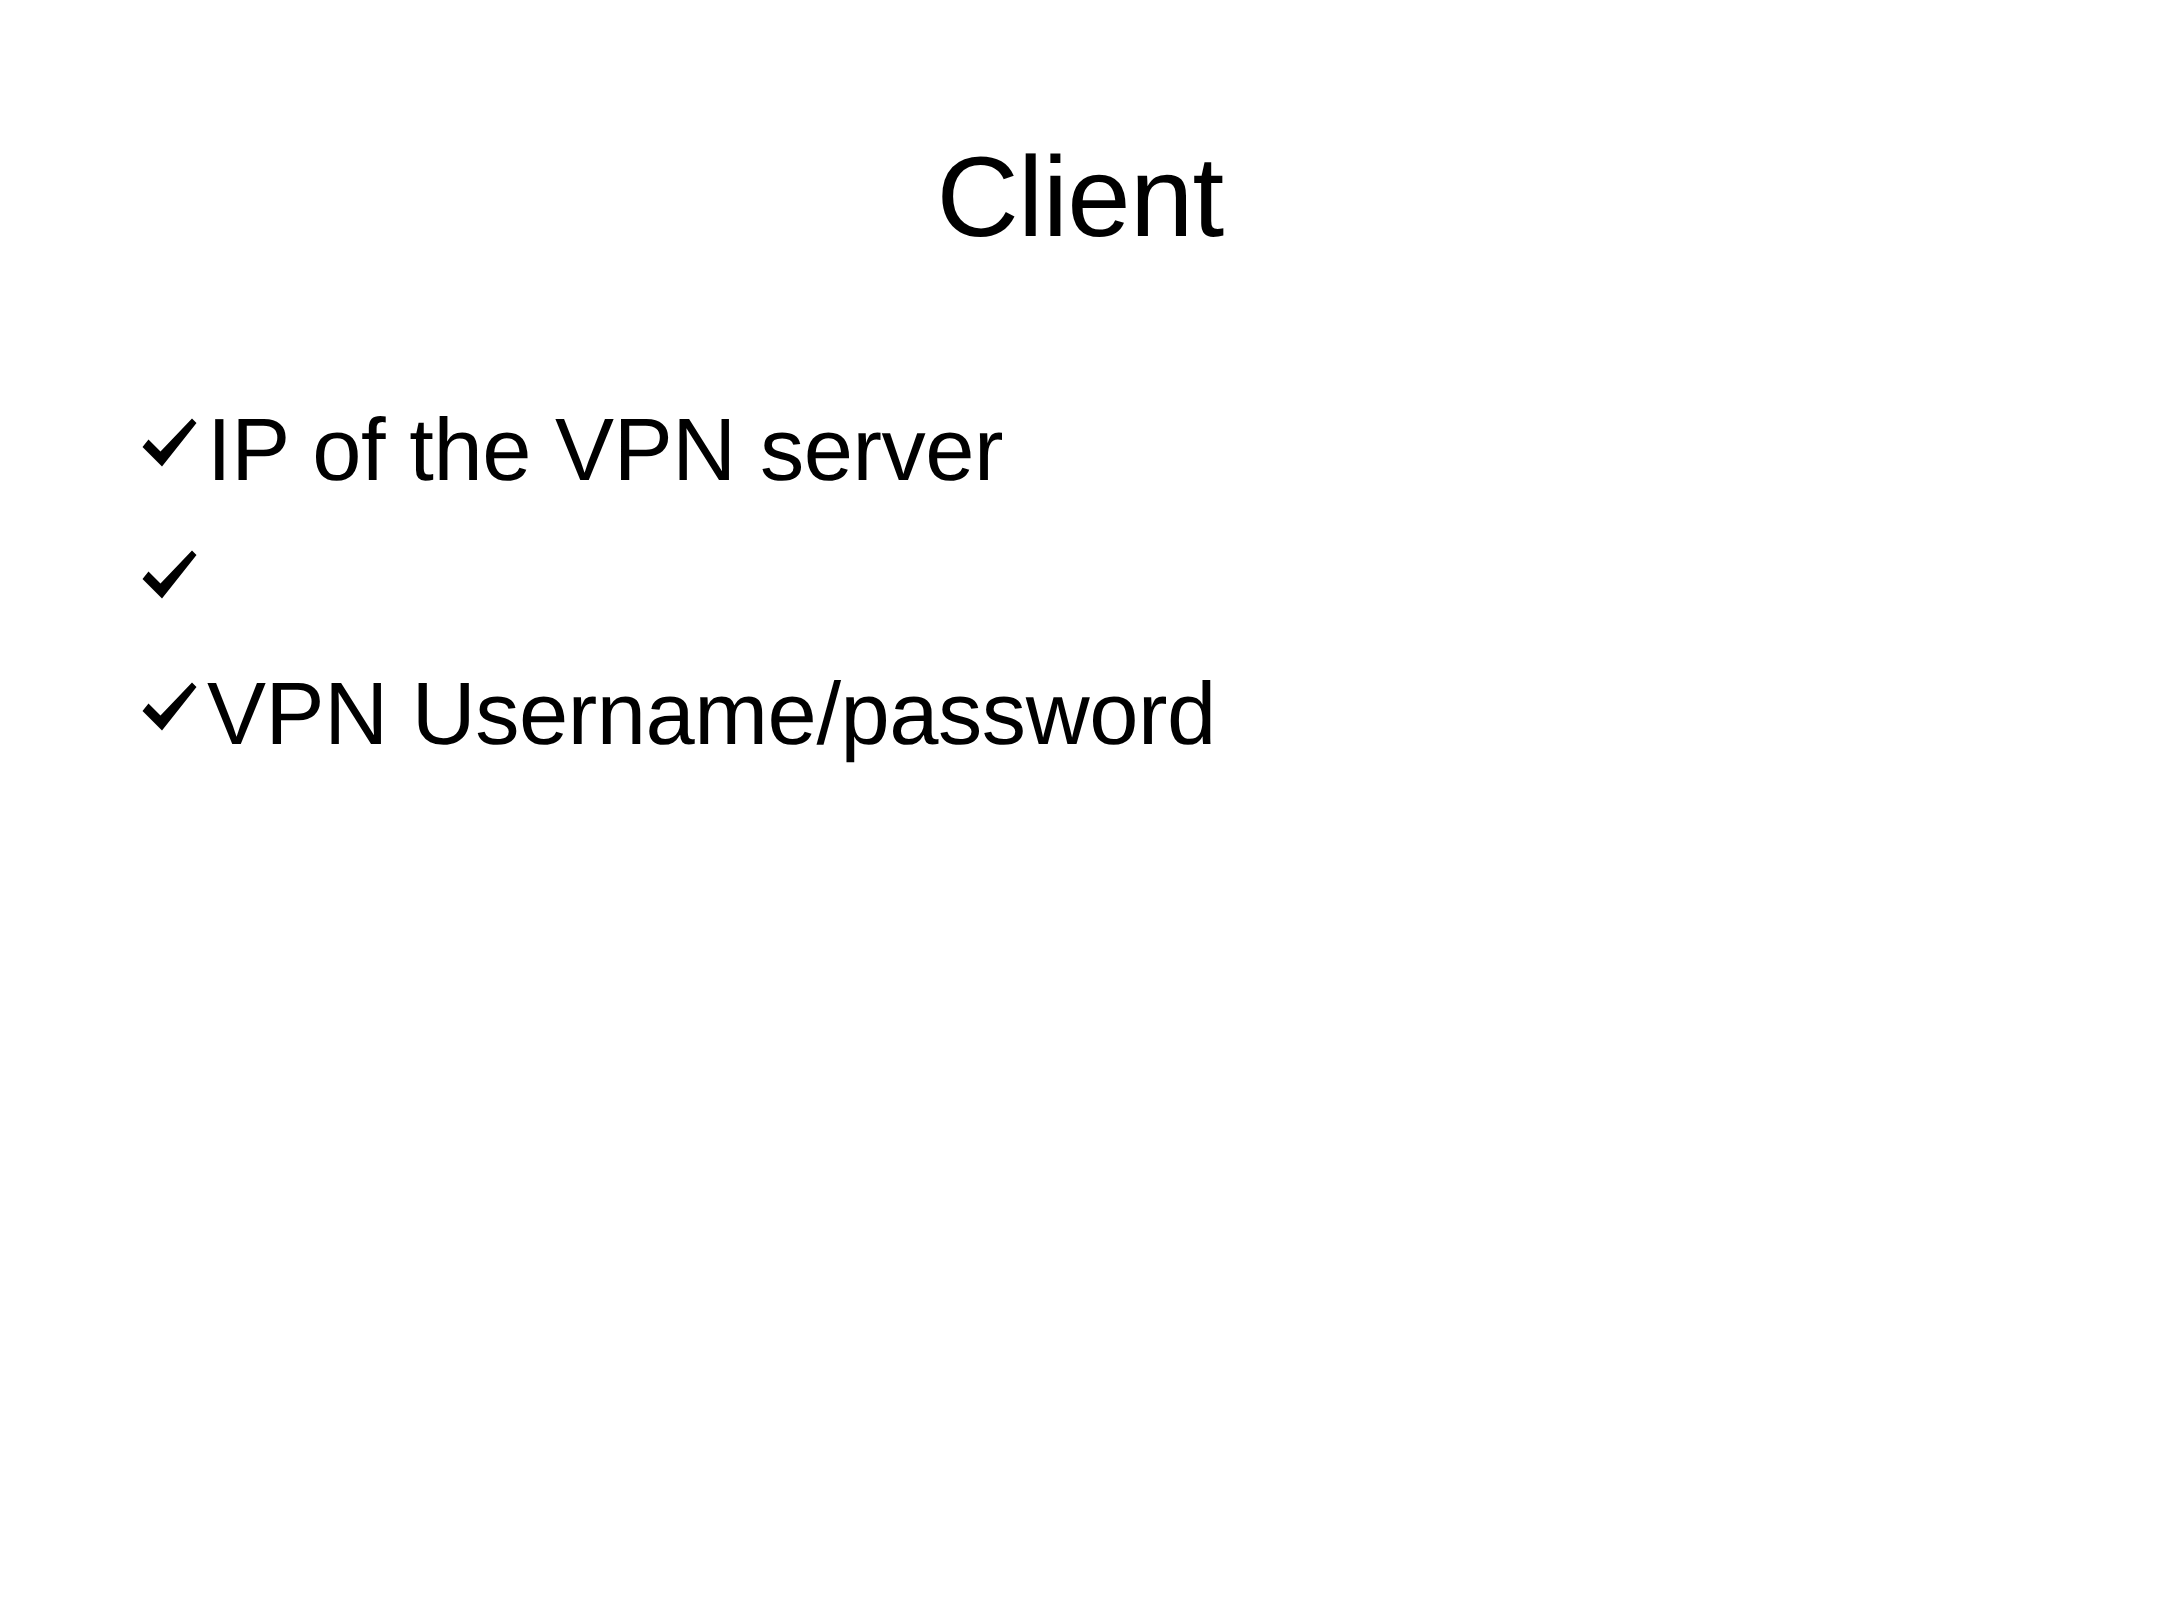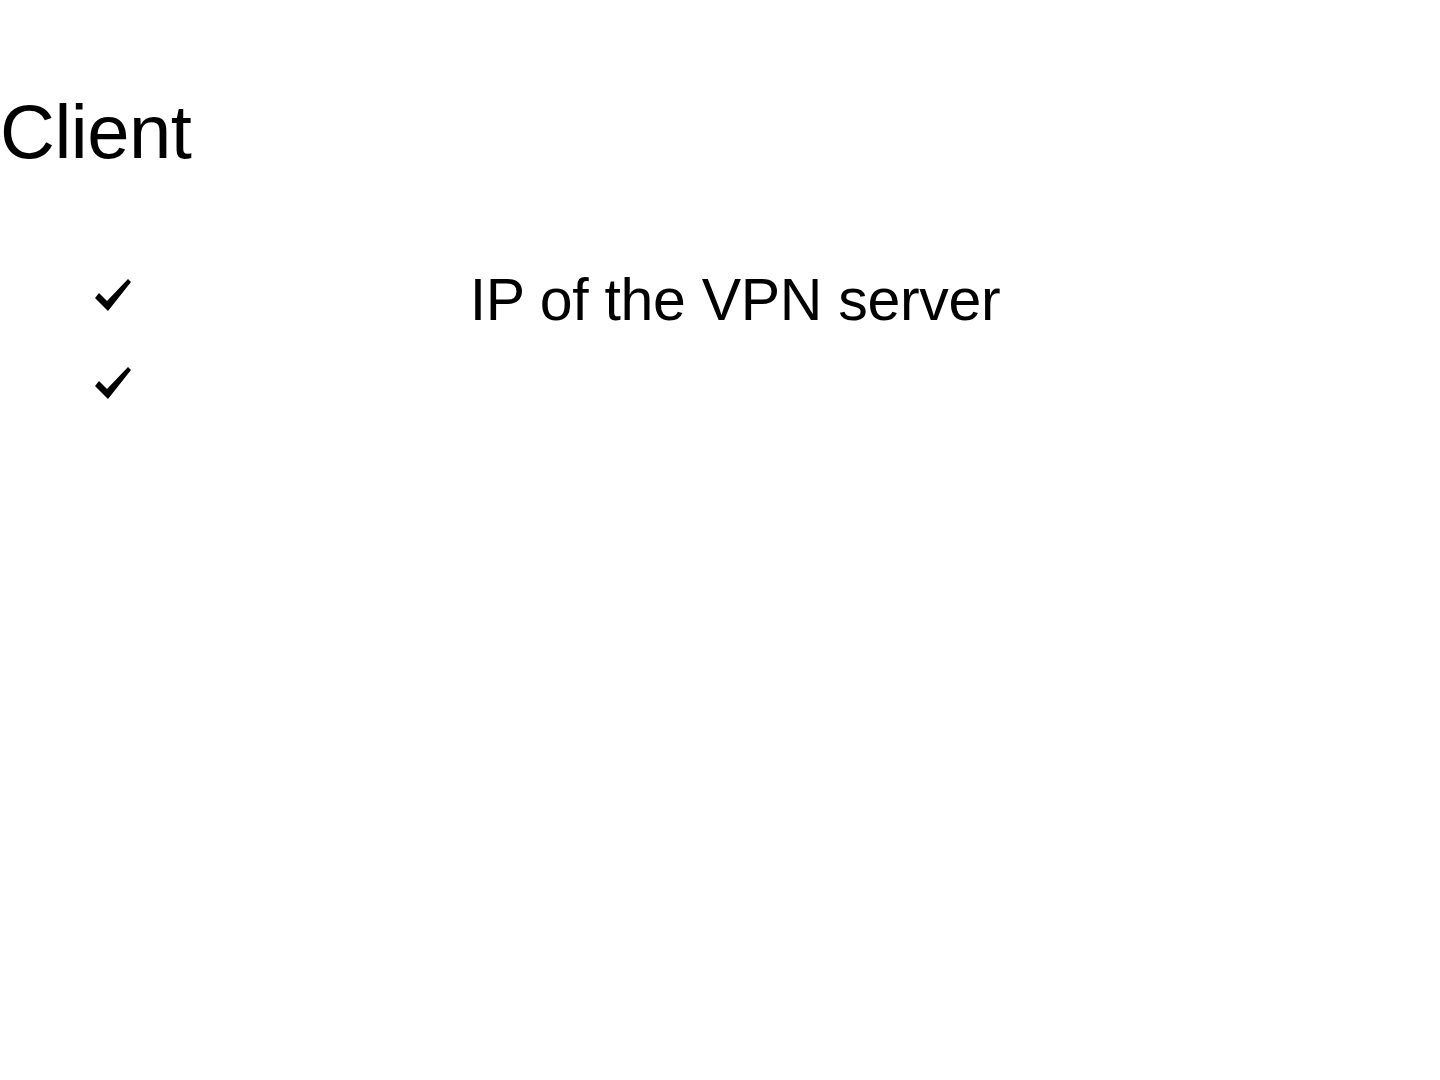--- a/index.html
+++ b/index.html
@@ -24,38 +24,38 @@
     background: #ffffff;
     box-sizing: border-box;
   }
 
   
   .slide-title {
     position: absolute;
     left: 0;
     top: 86px;
     width: 1440px;
+    text-align: center;
     font-size: 76px;
     line-height: 92px;
     font-weight: 400;
     letter-spacing: -0.5px;
     color: #000000;
     white-space: nowrap;
   }
 
   
   .body-list {
     position: absolute;
     left: 92px;
     top: 258px;
     width: 1240px;
     margin: 0;
     padding: 0;
     list-style: none;
-    text-align: center;
   }
 
   .bullet-item {
     display: flex;
     align-items: baseline;
     margin: 0 0 0 0;
     height: 88px;
   }
 
   .bullet-marker {
@@ -105,16 +105,24 @@
     </li>
 
     <li class="bullet-item">
       <span class="bullet-marker">
         <svg viewBox="0 0 42 42" aria-hidden="true">
           <path d="M3 22 L7 17 L15 25 L36 3 L39 6 L16 35 Z" fill="#000000"></path>
         </svg>
       </span>
     </li>
 
+    <li class="bullet-item">
+      <span class="bullet-marker">
+        <svg viewBox="0 0 42 42" aria-hidden="true">
+          <path d="M3 22 L7 17 L15 25 L36 3 L39 6 L16 35 Z" fill="#000000"></path>
+        </svg>
+      </span>
+      <span class="bullet-text">VPN Username/password</span>
+    </li>
 
   </ul>
 
 </div>
 
 </body></html>

